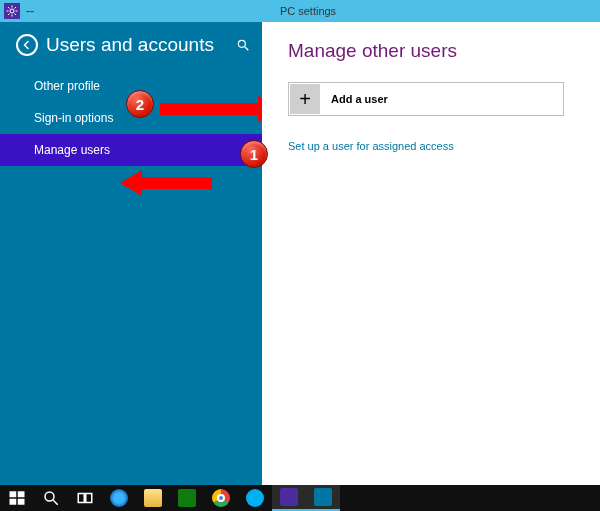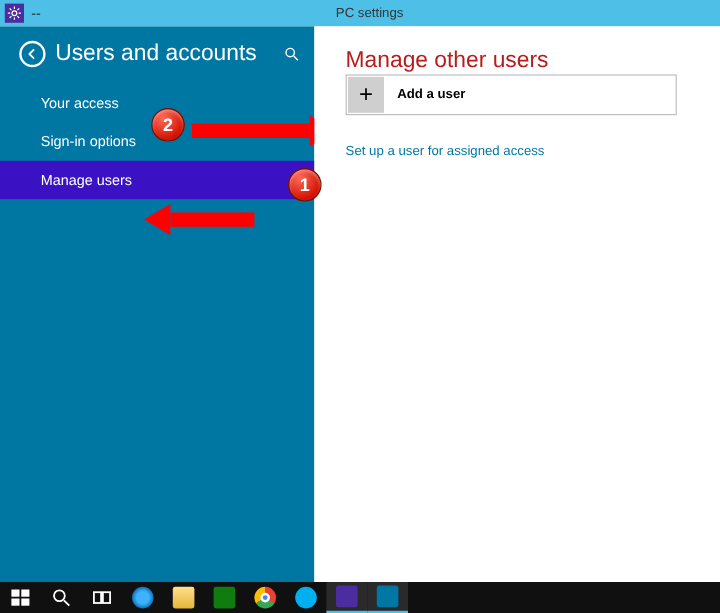--- a/index.html
+++ b/index.html
@@ -55,21 +55,21 @@
     position: relative;
   }
   .nav-item.selected { background: #3a12c4; }
 
   
   .main {
     flex: 1; height: 100%; background: #fff;
     padding: 18px 18px 0 26px;
     position: relative;
   }
-  .main-title { color: #b91c1c; font-size: 19px; font-weight: 300; }
+  .main-title { color: #701a75; font-size: 19px; font-weight: 300; margin-bottom: 20px; }
 
   .add-user-row {
     border: 1px solid #bfbfbf;
     display: flex; align-items: center;
     height: 34px; width: 276px;
     cursor: pointer;
   }
   .plus-box {
     width: 30px; height: 30px; margin: 1px;
     background: #cfcfcf;
@@ -158,21 +158,21 @@
       <div class="sidebar-title">Users and accounts</div>
       <div class="search-icon">
         <svg viewBox="0 0 24 24">
             <circle cx="10" cy="10" r="6"></circle>
             <line x1="15" y1="15" x2="21" y2="21"></line>
           </svg>
       </div>
     </div>
 
     <div class="nav-item">
-      <span>Your access</span>
+      <span>Other profile</span>
     </div>
     <div class="nav-item">
       <span>Sign-in options</span>
     </div>
     <div class="nav-item selected">
       <span>Manage users</span>
     </div>
 
     <div class="overlay" style="left:120px; top:148px;">
       <div class="arrow">

